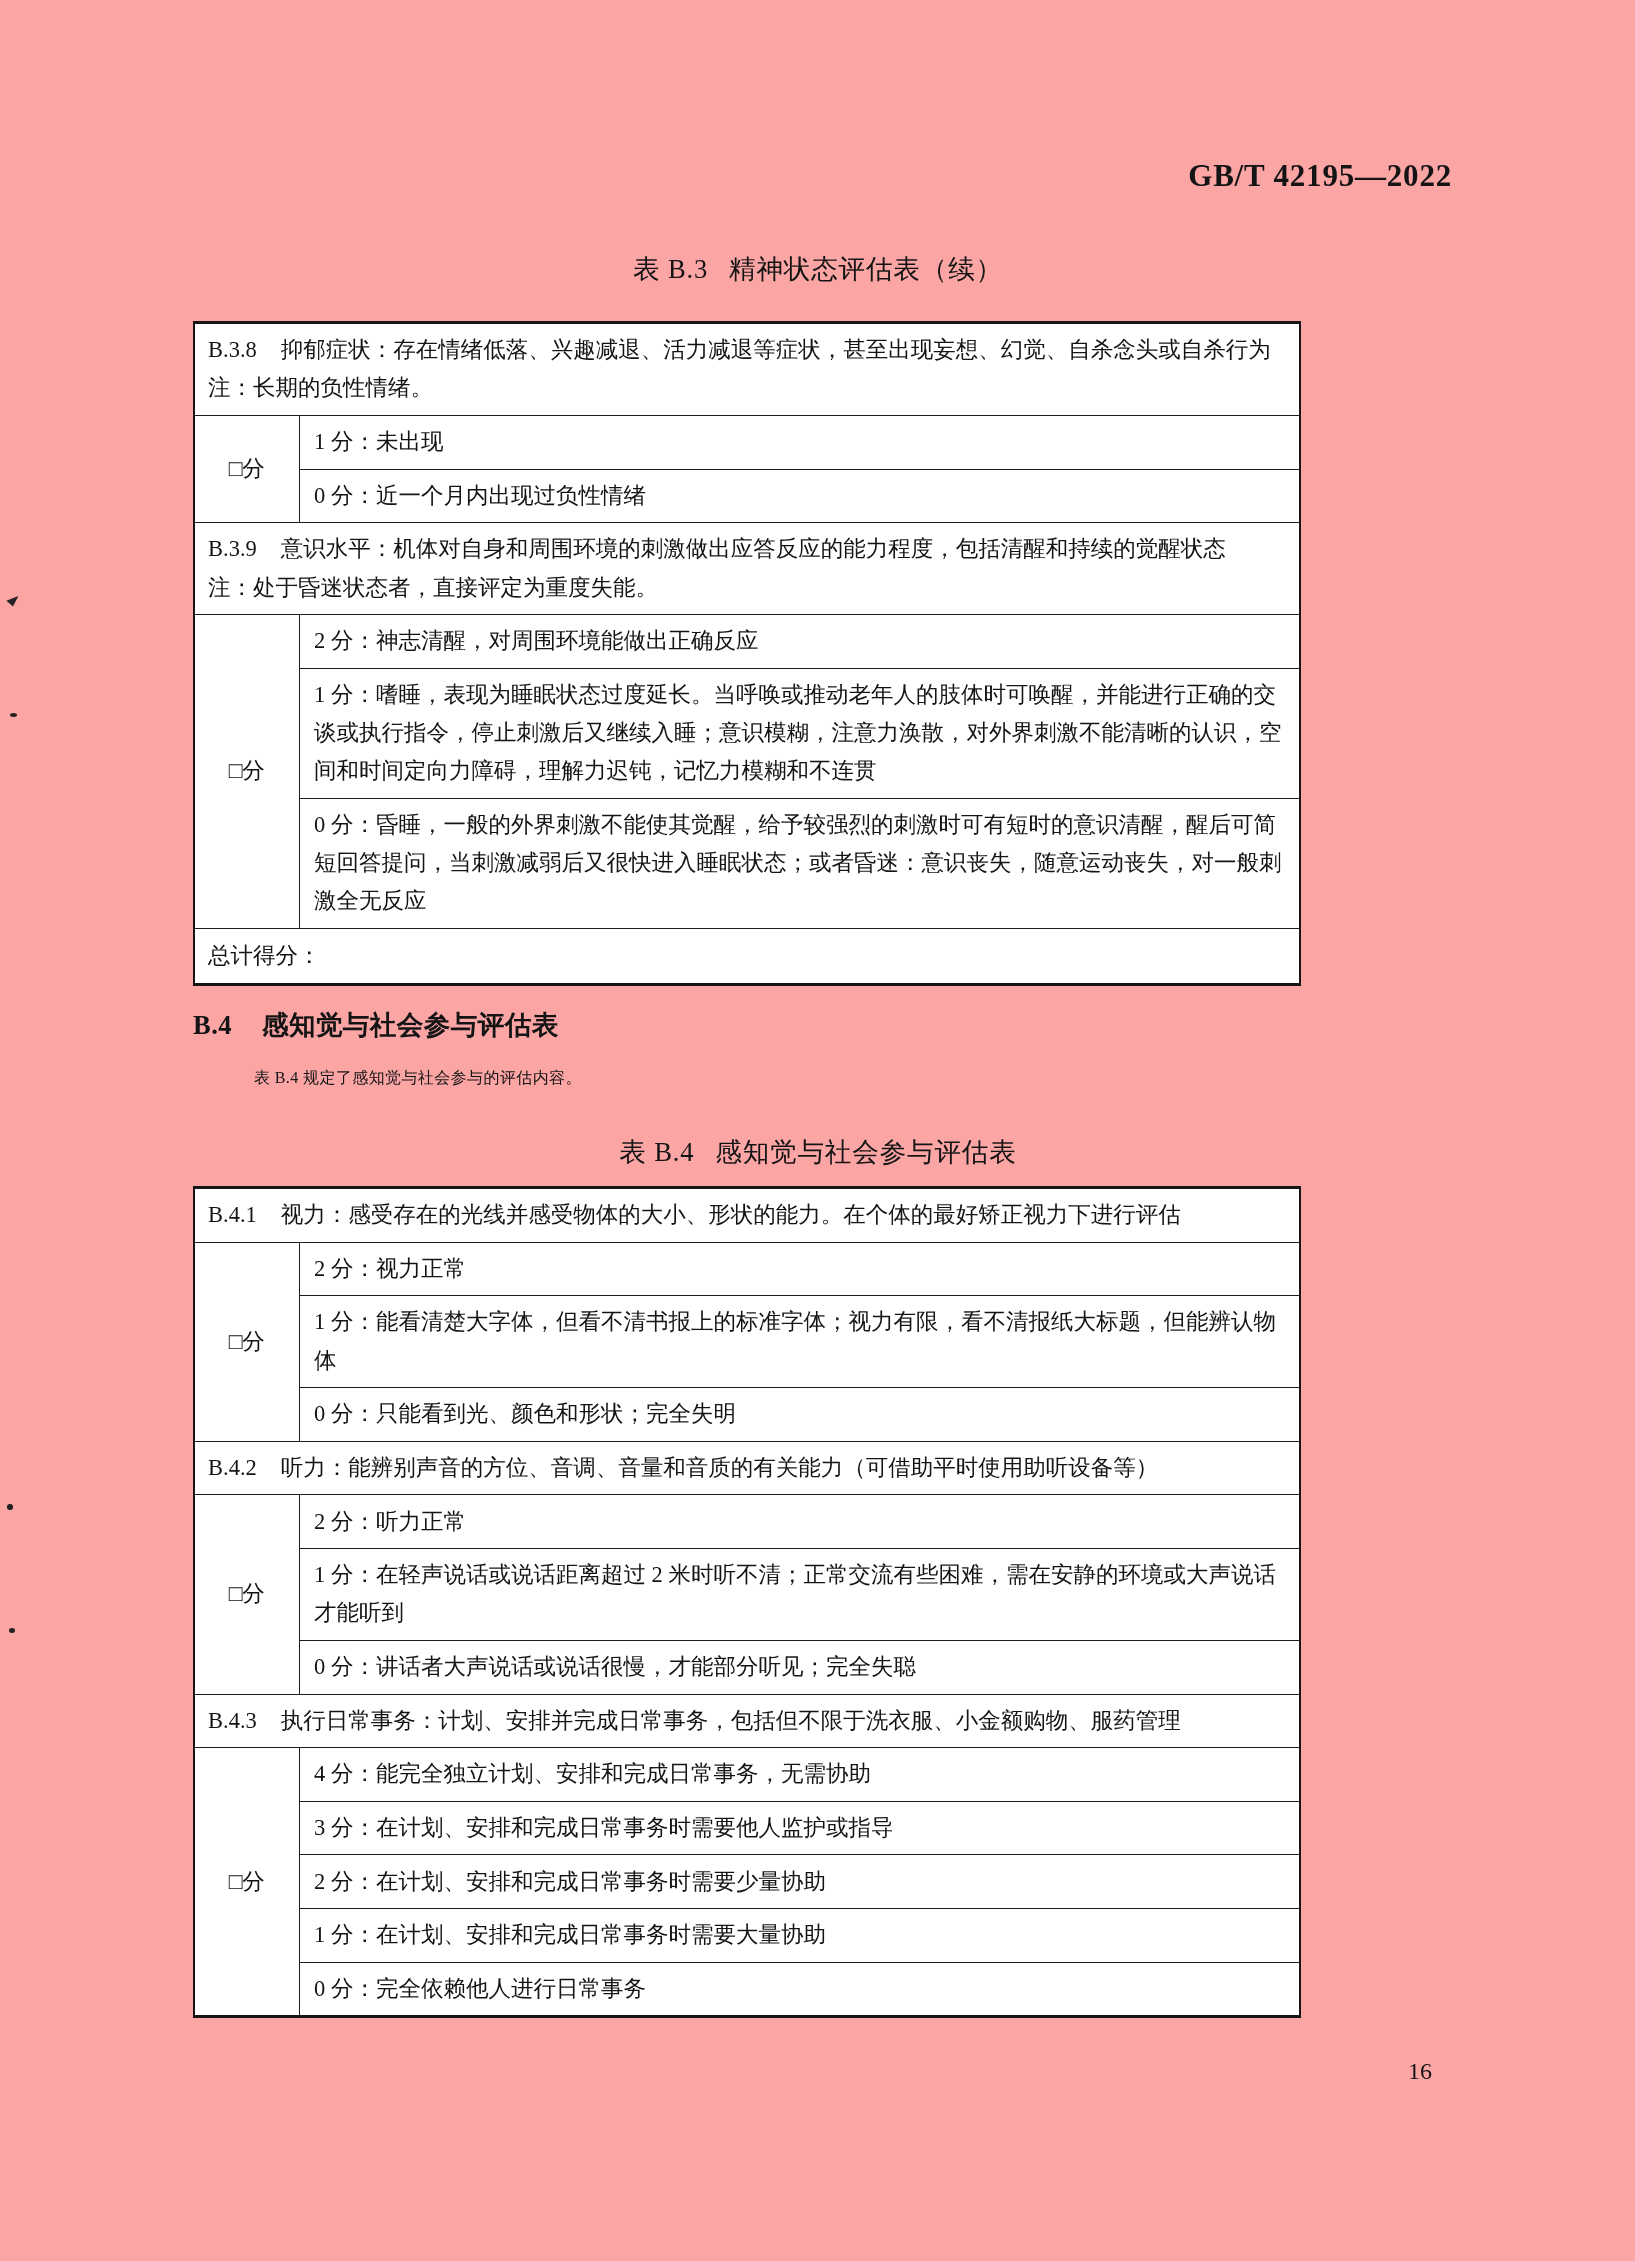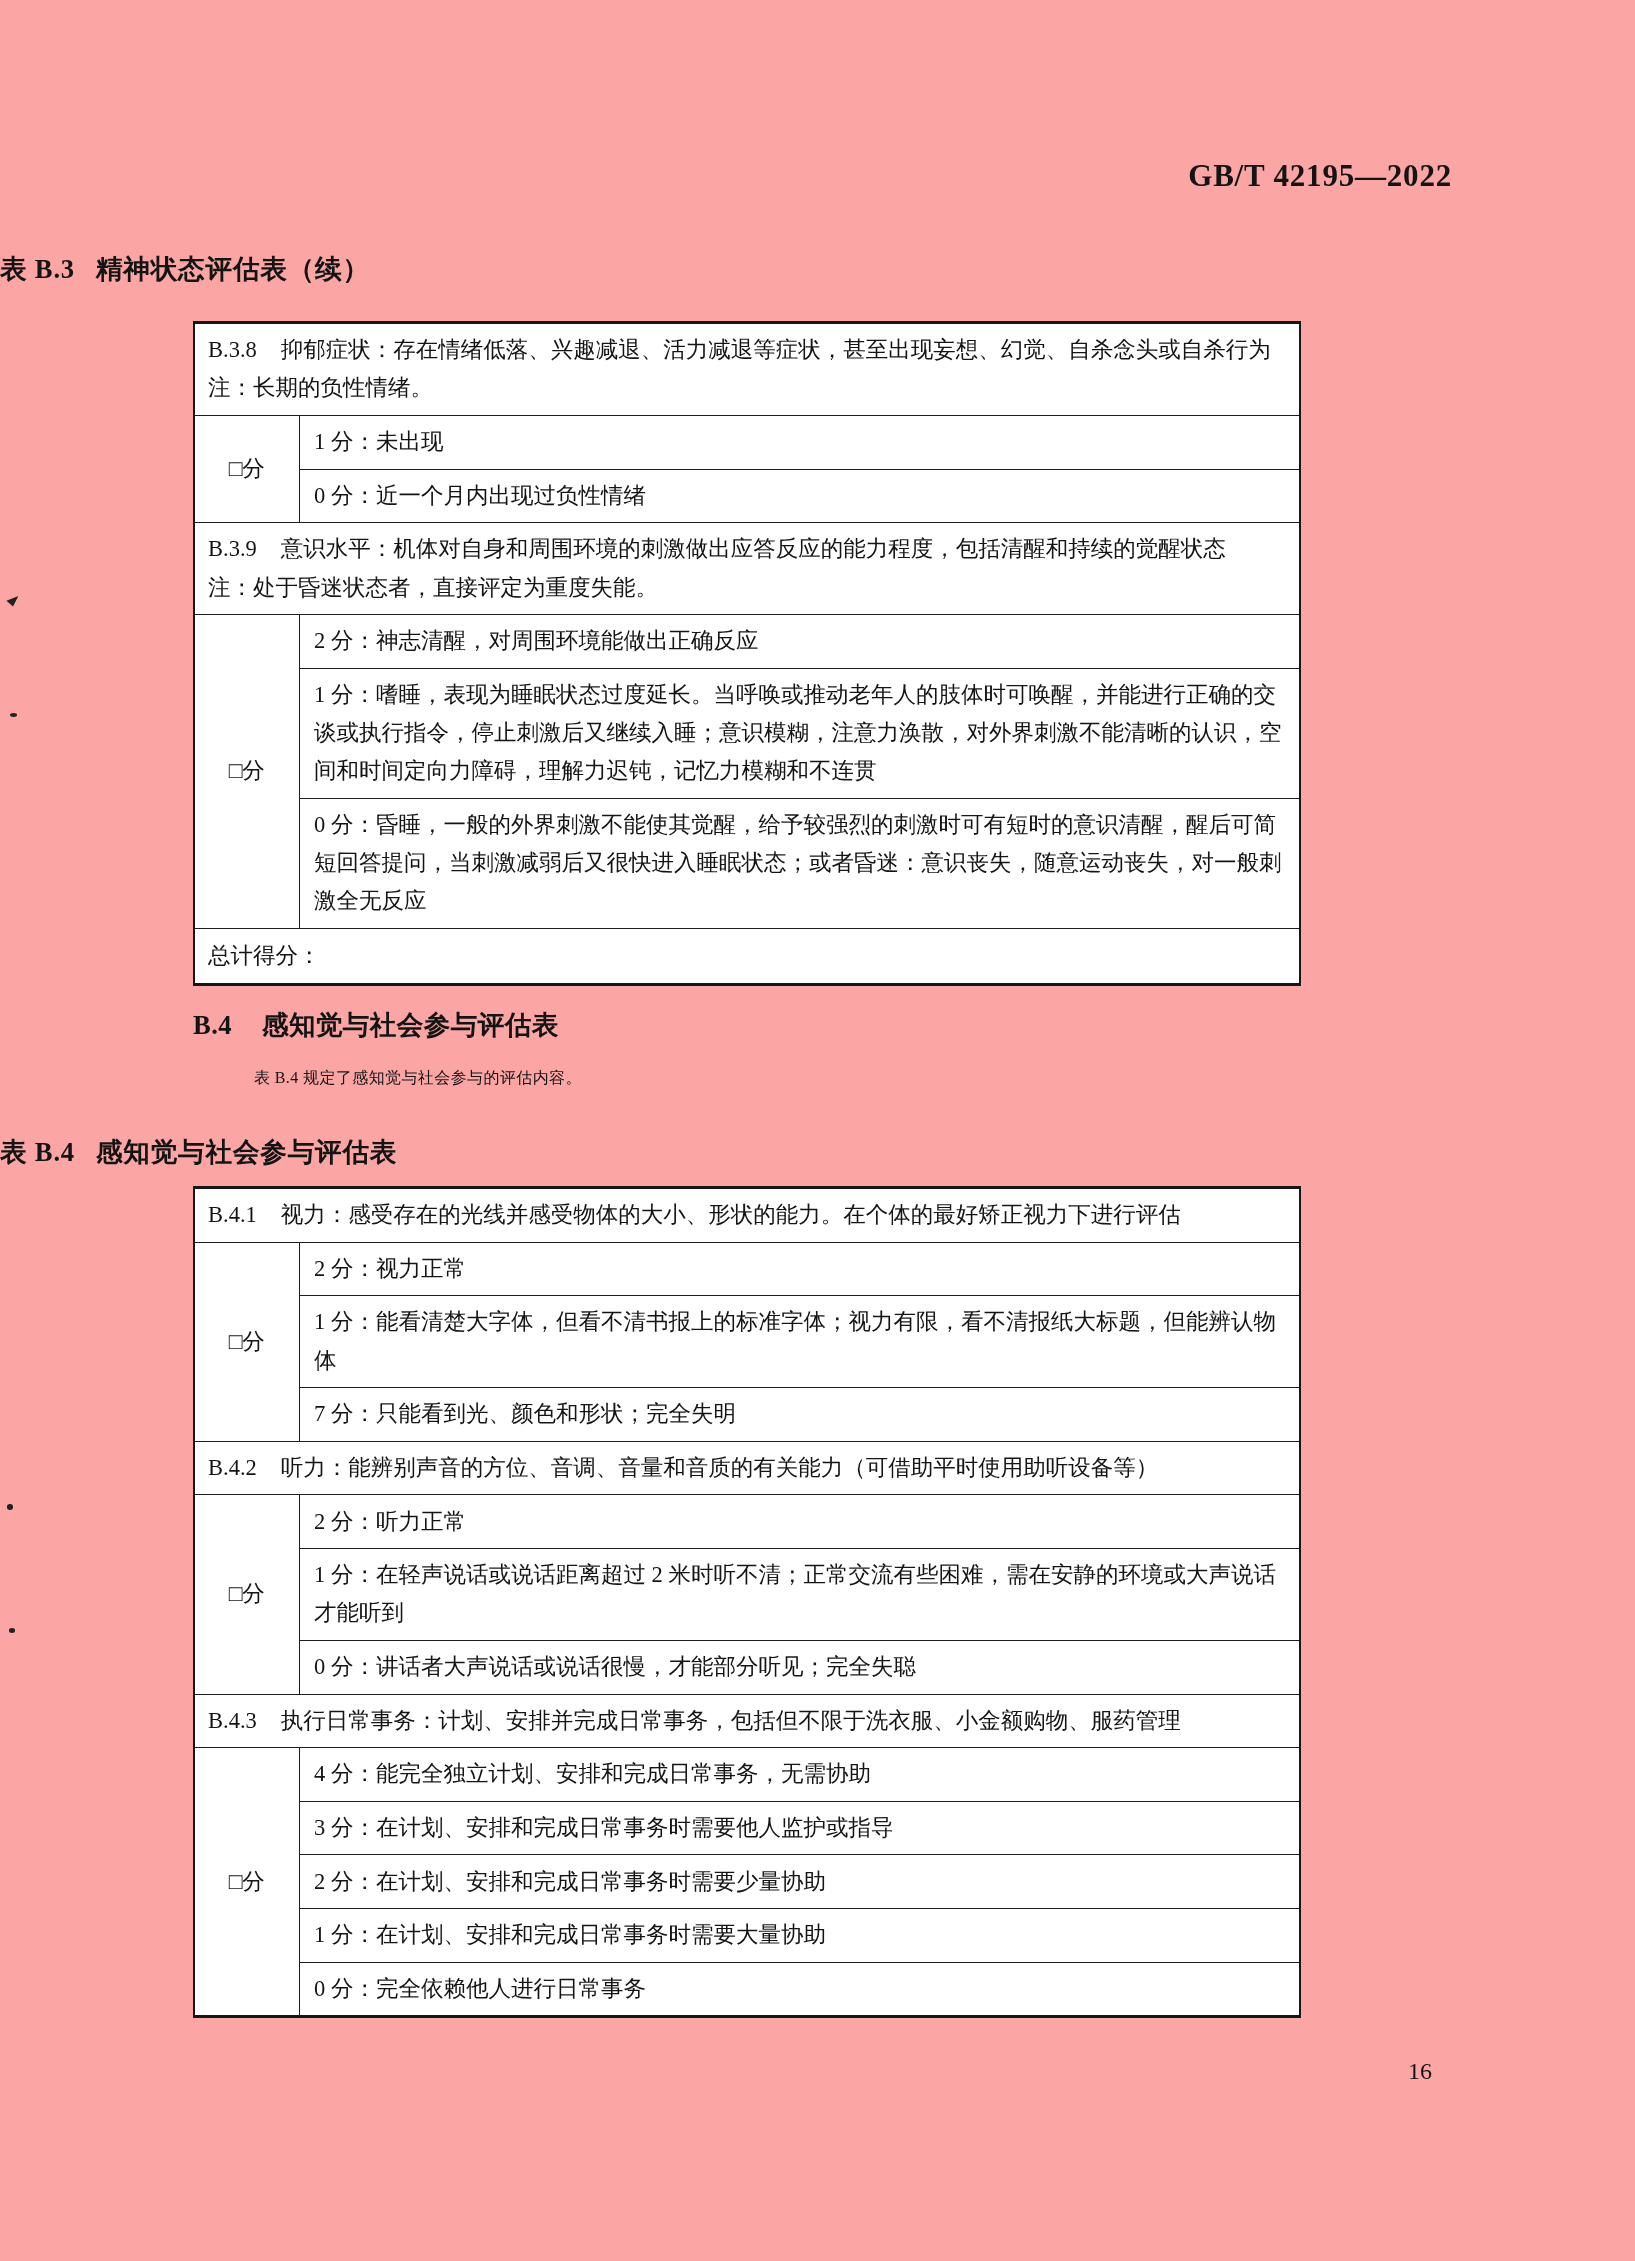--- a/index.html
+++ b/index.html
@@ -7,22 +7,22 @@
   body { font-family:"Liberation Serif","DejaVu Serif",serif; }
   .page {
     position:relative; width:1636px; height:2261px;
     background:#fca5a5; color:#141414; overflow:hidden;
   }
   .std-header {
     position:absolute; top:158px; right:184px;
     font-size:31px; font-weight:bold; letter-spacing:0.8px;
   }
   .tbl-title {
-    position:absolute; left:0; width:100%; 
-    font-size:26.6px; font-weight:bold; letter-spacing:0.8px;
+    position:absolute; left:0; width:100%; text-align:center;
+    font-size:26.6px; font-weight:normal; letter-spacing:0.8px;
   }
   .tbl-title .gap { display:inline-block; width:21px; }
   #b3-title { top:251px; }
   #b4-title { top:1134px; }
 
   .assess-table {
     position:absolute; left:193px; width:1108px;
     border-collapse:collapse; table-layout:fixed; background:#fff;
     border:2.4px solid #161616; border-top-width:3.2px; border-bottom-width:3.2px;
   }
@@ -131,21 +131,21 @@
         </td>
       </tr>
       <tr>
         <td class="score-cell" rowspan="3">□分</td>
         <td class="opt-cell">2 分：视力正常</td>
       </tr>
       <tr>
         <td class="opt-cell">1 分：能看清楚大字体，但看不清书报上的标准字体；视力有限，看不清报纸大标题，但能辨认物体</td>
       </tr>
       <tr>
-        <td class="opt-cell">7 分：只能看到光、颜色和形状；完全失明</td>
+        <td class="opt-cell">0 分：只能看到光、颜色和形状；完全失明</td>
       </tr>
 
       <tr>
         <td colspan="2" class="item-cell">
           <div class="item-line"><span class="code">B.4.2</span><span>听力：能辨别声音的方位、音调、音量和音质的有关能力（可借助平时使用助听设备等）</span></div>
         </td>
       </tr>
       <tr>
         <td class="score-cell" rowspan="3">□分</td>
         <td class="opt-cell">2 分：听力正常</td>

